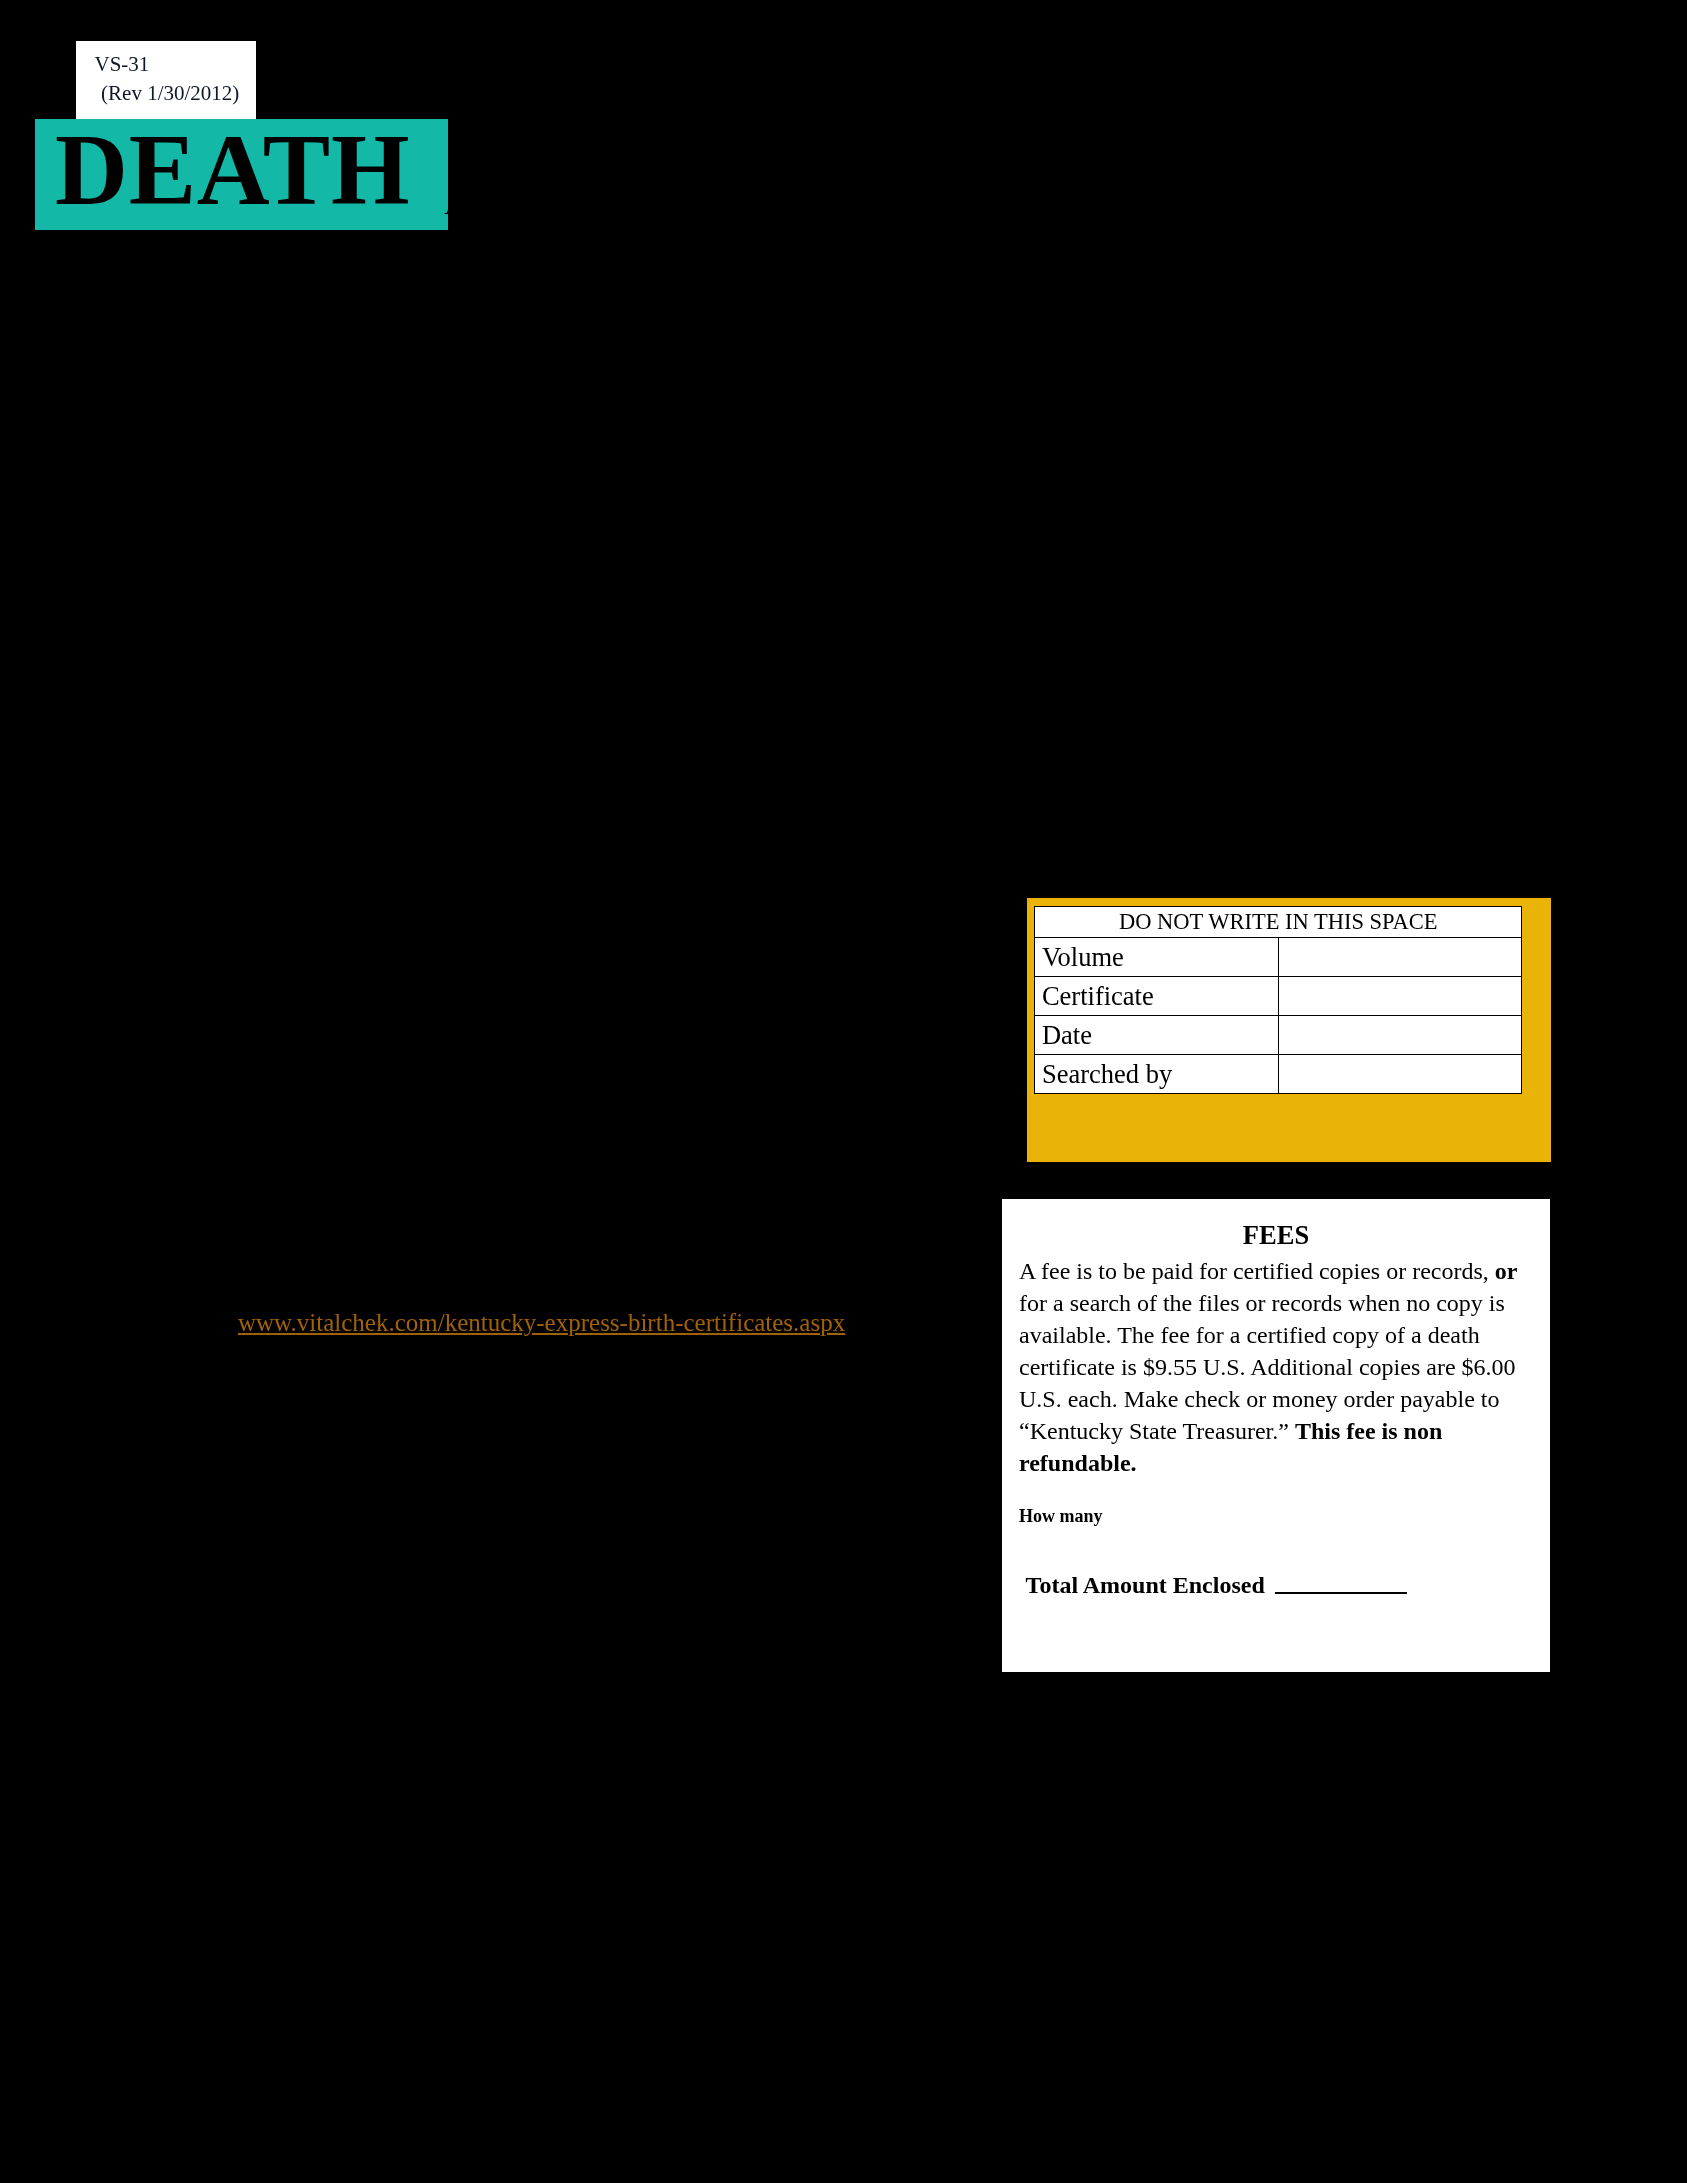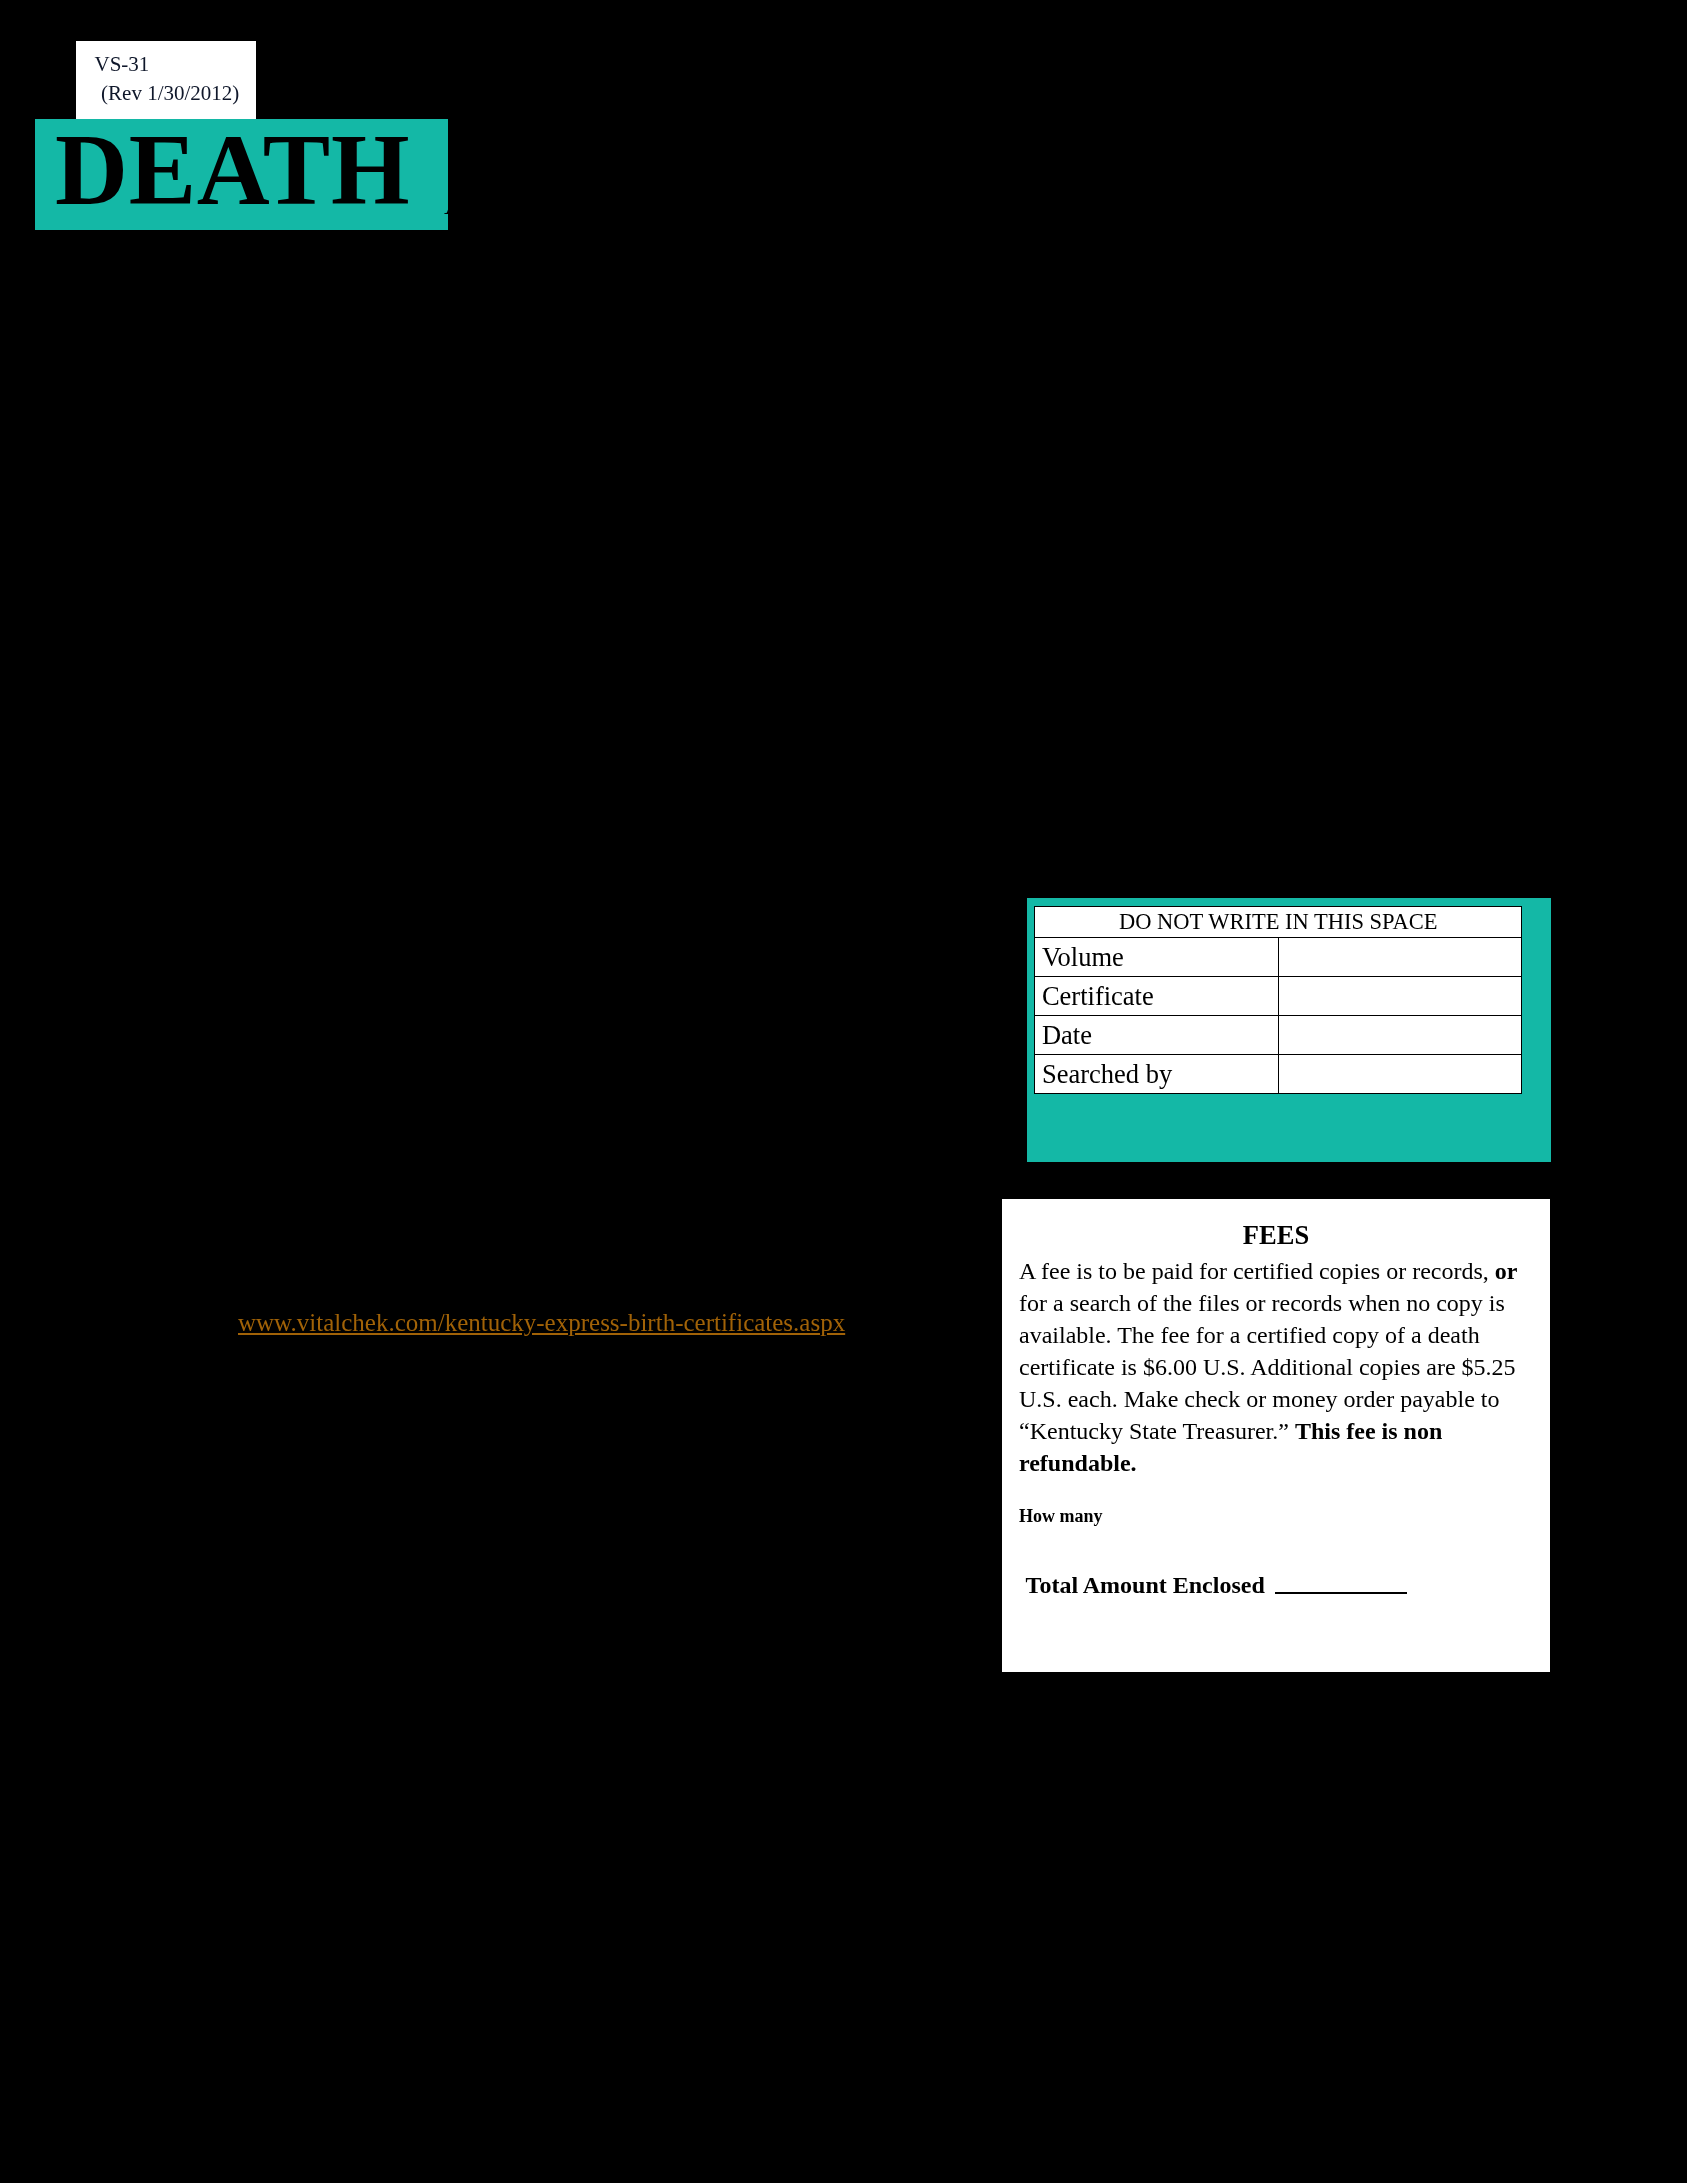--- a/index.html
+++ b/index.html
@@ -90,21 +90,21 @@
     cursor: pointer;
   }
 
   
   .office-panel {
     position: absolute;
     left: 1027px;
     top: 898px;
     width: 524px;
     height: 264px;
-    background: #14b8a6;
+    background: #eab308;
     box-sizing: border-box;
   }
   .office-table {
     position: absolute;
     left: 7.3px;
     top: 8px;
     width: 488px;
     border-collapse: collapse;
     table-layout: fixed;
   }
@@ -237,21 +237,21 @@
           <td class="label-cell">Searched by</td>
           <td class="value-cell"></td>
         </tr>
       </tbody>
     </table>
   </div>
 
   <div class="fees-panel">
     <div class="fees-heading">FEES</div>
 
-    <div class="fees-body"><span>A fee is to be paid for certified copies or records, </span><b>or</b><span> for a search of the files or records when no copy is available.  The fee for a certified copy of a death certificate is $6.00 U.S.  Additional copies are $5.25 U.S. each. Make check or money order payable to “Kentucky State Treasurer.” </span><b>This fee is non refundable.</b></div>
+    <div class="fees-body"><span>A fee is to be paid for certified copies or records, </span><b>or</b><span> for a search of the files or records when no copy is available.  The fee for a certified copy of a death certificate is $9.55 U.S.  Additional copies are $6.00 U.S. each. Make check or money order payable to “Kentucky State Treasurer.” </span><b>This fee is non refundable.</b></div>
 
     <div class="fees-spacer"></div>
 
 
     <div class="how-many">How many</div>
 
     <div class="total-line"><span>Total Amount Enclosed</span><span class="blank-long"></span></div>
   </div>
 
 </div>

